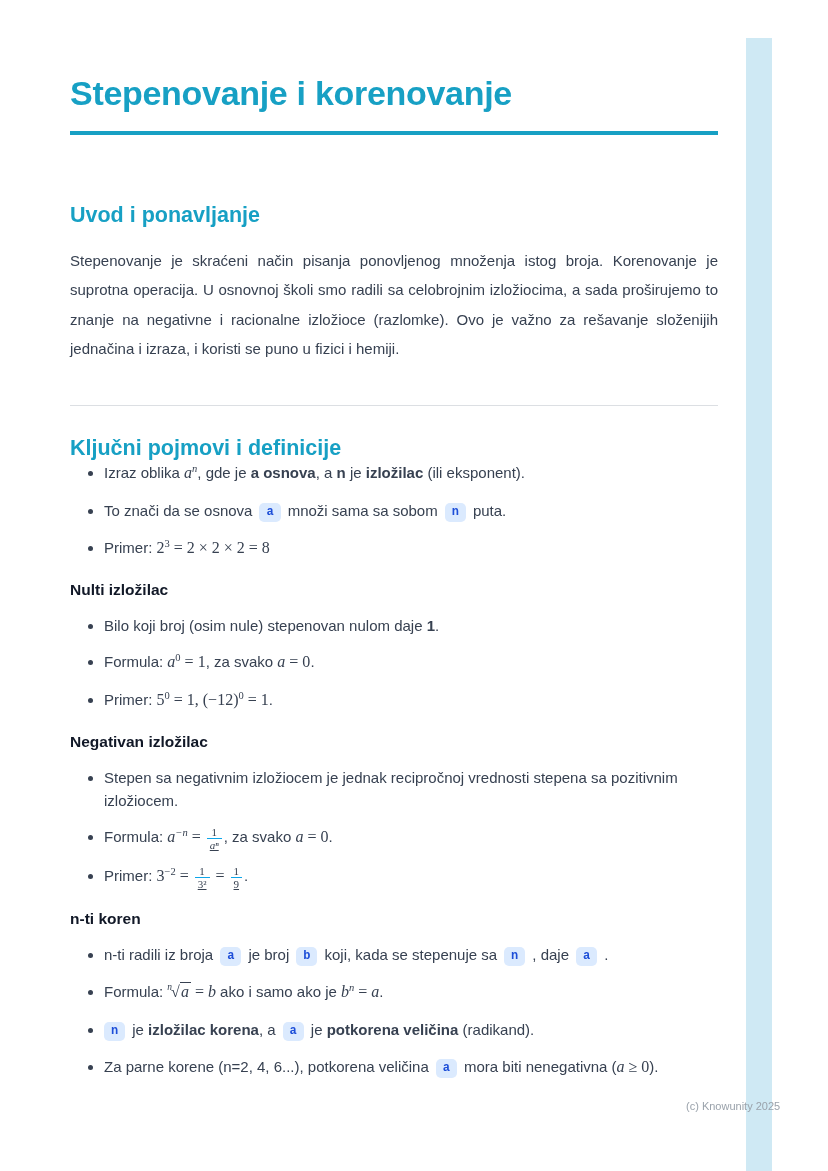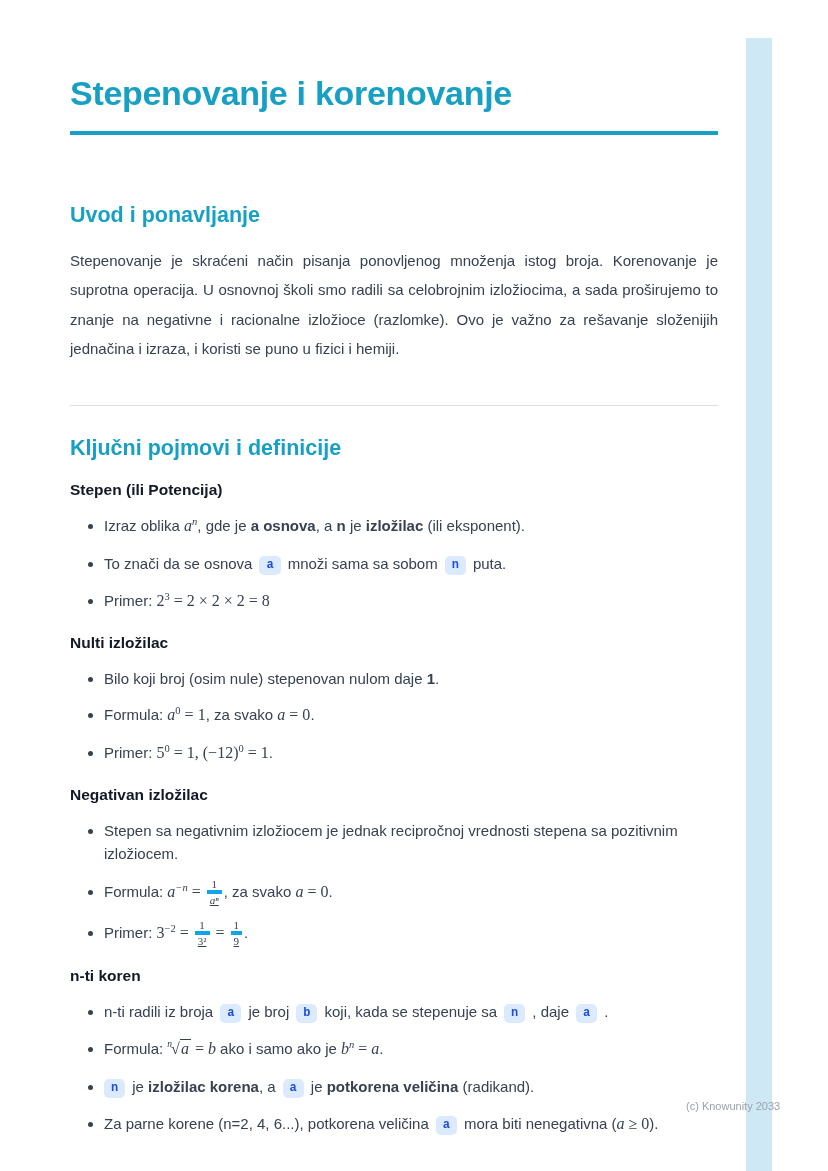--- a/index.html
+++ b/index.html
@@ -60,21 +60,21 @@
     position:relative; top:-1px;
   }
   ul.bullets li > .badge:first-child { margin-left:0; }
 
   .frac {
     display:inline-block; text-align:center; vertical-align:-7px;
     font-family:"Liberation Serif","DejaVu Serif",serif;
     font-size:11px; line-height:1.1; margin:0 2px;
   }
   .frac .num { display:block; padding:0 3px; }
-  .frac .den { display:block; border-top:4px solid #0ea5e9; padding:0 3px;text-decoration:underline; }
+  .frac .den { display:block; border-top:1px solid #0ea5e9; padding:0 3px;text-decoration:underline; }
   .frac .den.it { font-style:italic; }
 
   .sqrt { font-family:Liberation Serif, serif; font-size:16px; white-space:nowrap; }
   .root-idx { font-size:9.5px; font-style:italic; vertical-align:7px; margin-right:-1px; }
   .radicand { border-top:1px solid #374151; font-style:italic; padding:0 2px 0 1px; }
 
   .watermark {
     position:absolute; left:686px; top:1100px;
     font-size:11px; color:var(--watermark-color,#9aa2ab);
   }
@@ -92,21 +92,20 @@
     <section>
       <h2 class="sec-h">Uvod i ponavljanje</h2>
       <p class="intro">Stepenovanje je skraćeni način pisanja ponovljenog množenja istog broja. Korenovanje je suprotna operacija. U osnovnoj školi smo radili sa celobrojnim izložiocima, a sada proširujemo to znanje na negativne i racionalne izložioce (razlomke). Ovo je važno za rešavanje složenijih jednačina i izraza, i koristi se puno u fizici i hemiji.</p>
     </section>
 
     <hr class="divider">
 
     <section>
       <h2 class="sec-h concepts-h">Ključni pojmovi i definicije</h2>
       <div id="subsections">
-          <h3 class="subheading">Stepen (ili Potencija)</h3>
           <ul class="bullets">
             <li><span class="txt">Izraz oblika </span><span class="math it">a</span><sup class="math sup it">n</sup><span class="txt">, gde je </span><span class="bold">a osnova</span><span class="txt">, a </span><span class="bold">n</span><span class="txt"> je </span><span class="bold">izložilac</span><span class="txt"> (ili eksponent).</span></li>
             <li><span class="txt">To znači da se osnova</span><span class="badge">a</span><span class="txt">množi sama sa sobom</span><span class="badge">n</span><span class="txt">puta.</span></li>
             <li><span class="txt">Primer: </span><span class="math">2</span><sup class="math sup">3</sup><span class="math"> = 2 × 2 × 2 = 8</span></li>
           </ul>
           <h3 class="subheading">Nulti izložilac</h3>
           <ul class="bullets">
             <li><span class="txt">Bilo koji broj (osim nule) stepenovan nulom daje </span><span class="bold">1</span><span class="txt">.</span></li>
             <li><span class="txt">Formula: </span><span class="math it">a</span><sup class="math sup">0</sup><span class="math"> = 1</span><span class="txt">, za svako </span><span class="math it">a</span><span class="math"> = 0</span><span class="txt">.</span></li>
             <li><span class="txt">Primer: </span><span class="math">5</span><sup class="math sup">0</sup><span class="math"> = 1, (−12)</span><sup class="math sup">0</sup><span class="math"> = 1</span><span class="txt">.</span></li>
@@ -121,14 +120,14 @@
           <ul class="bullets">
             <li><span class="txt">n-ti radili iz broja</span><span class="badge">a</span><span class="txt">je broj</span><span class="badge">b</span><span class="txt">koji, kada se stepenuje sa</span><span class="badge">n</span><span class="txt">, daje</span><span class="badge">a</span><span class="txt">.</span></li>
             <li><span class="txt">Formula: </span><span class="sqrt"><span class="root-idx">n</span><span class="rad-sym">√</span><span class="radicand">a</span></span><span class="math"> = </span><span class="math it">b</span><span class="txt"> ako i samo ako je </span><span class="math it">b</span><sup class="math sup it">n</sup><span class="math"> = </span><span class="math it">a</span><span class="txt">.</span></li>
             <li><span class="badge">n</span><span class="txt">je </span><span class="bold">izložilac korena</span><span class="txt">, a</span><span class="badge">a</span><span class="txt">je </span><span class="bold">potkorena veličina</span><span class="txt"> (radikand).</span></li>
             <li><span class="txt">Za parne korene (n=2, 4, 6...), potkorena veličina</span><span class="badge">a</span><span class="txt">mora biti nenegativna (</span><span class="math it">a</span><span class="math"> ≥ 0</span><span class="txt">).</span></li>
           </ul>
         </div>
     </section>
   </main>
 
-  <div class="watermark">(c) Knowunity 2033</div>
+  <div class="watermark">(c) Knowunity 2025</div>
 </div>
 
 </body></html>

